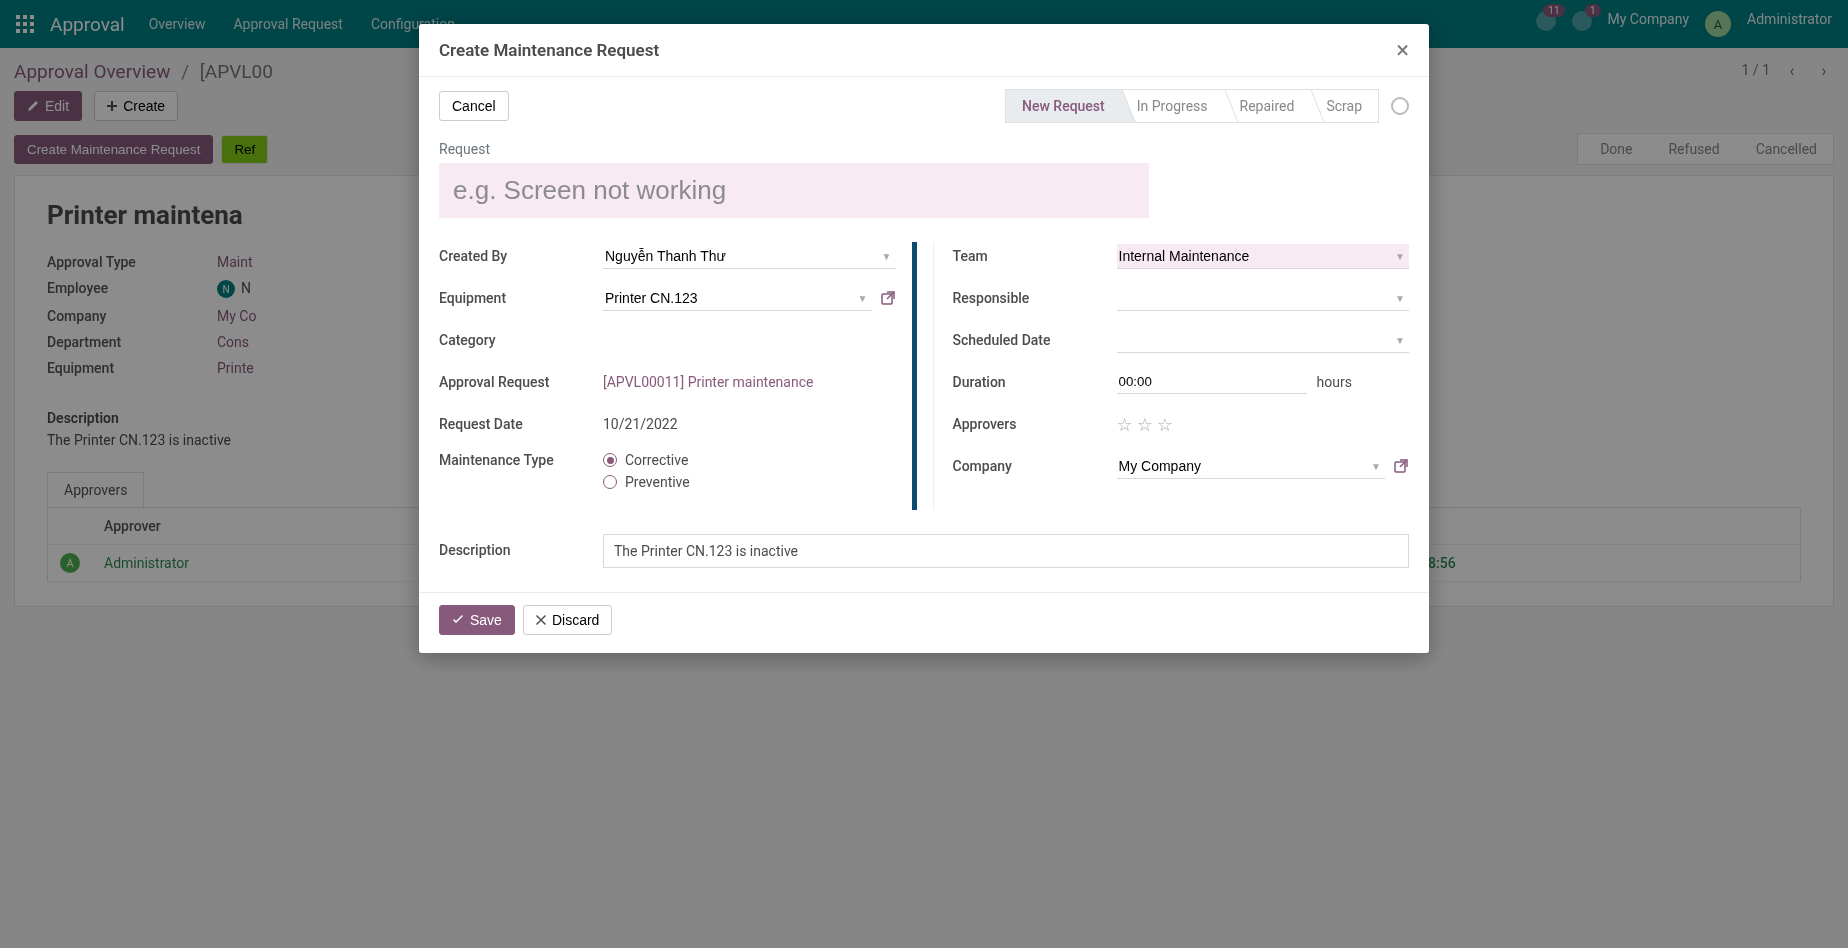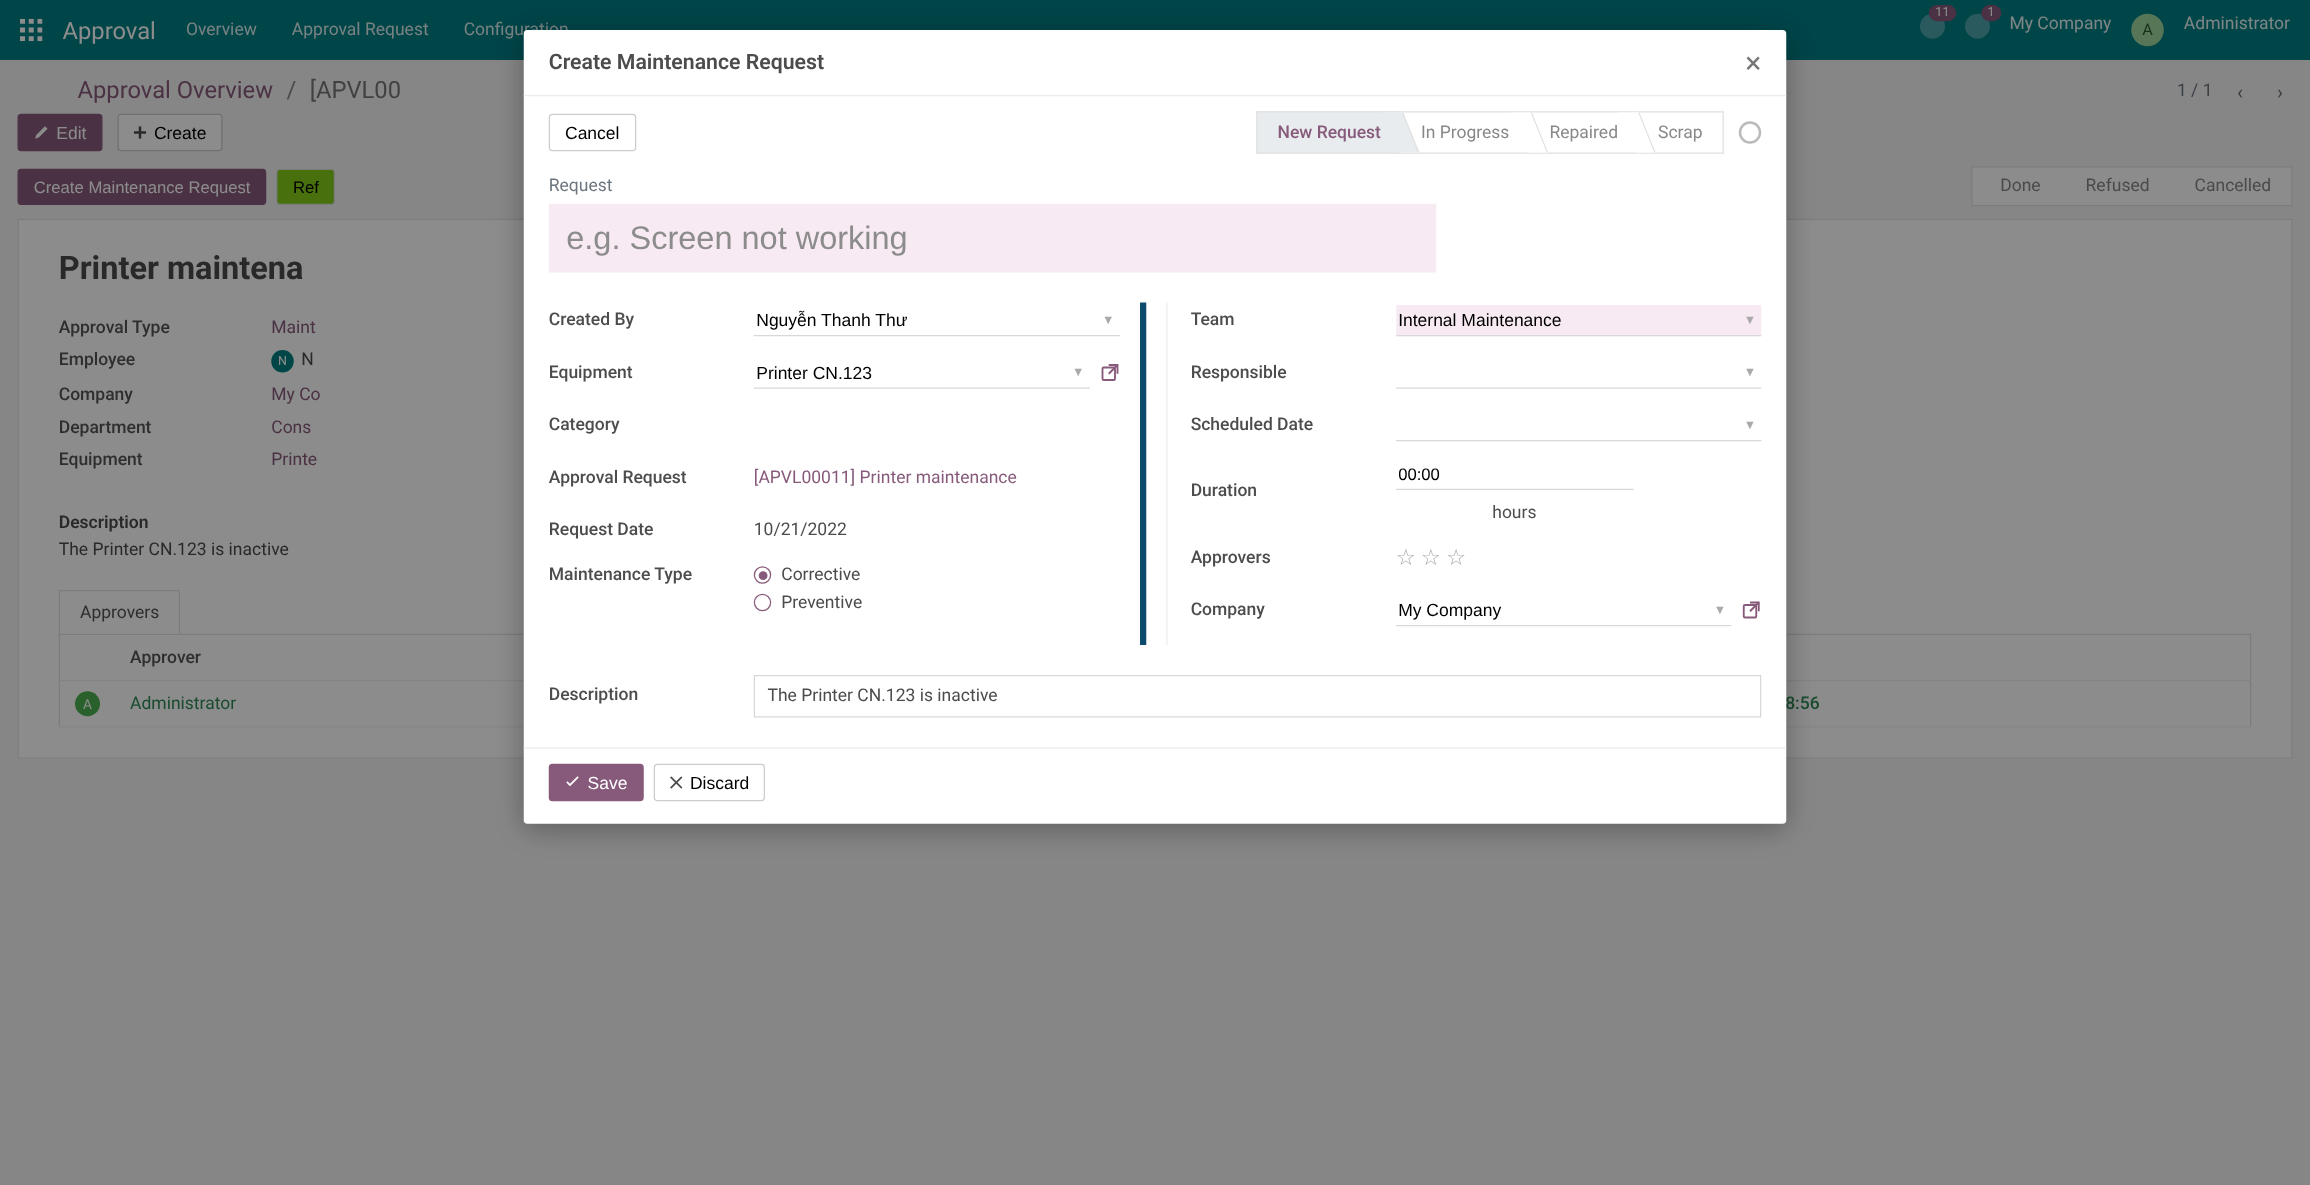--- a/index.html
+++ b/index.html
@@ -12,21 +12,21 @@
 .nav-links { display: flex; gap: 28px; flex: 1; }
 .nav-link { color: rgba(255,255,255,0.85); cursor: pointer; }
 .nav-right { display: flex; align-items: flex-start; gap: 16px; }
 .badge-wrap { position: relative; }
 .badge-icon { width: 20px; height: 20px; background: rgba(255,255,255,0.3); border-radius: 50%; }
 .badge-num { position: absolute; top: -7px; right: -9px; background: #875a7b; color: #fff; font-size: 10px; padding: 1px 5px; border-radius: 8px; }
 .company-name { color: rgba(255,255,255,0.9); }
 .avatar { width: 26px; height: 26px; border-radius: 50%; background: #9fd89f; color: #2d5a2d; display: inline-flex; align-items: center; justify-content: center; font-size: 13px; }
 
 
-.control-row { padding: 12px 14px 0; display: flex; align-items: flex-end; margin-left: 48px; }
+.control-row { padding: 12px 14px 0; display: flex; align-items: flex-start; }
 .breadcrumb { font-size: 19px; }
 .crumb-link { color: #875a7b; cursor: pointer; }
 .crumb-sep { color: #888; margin: 0 6px; }
 .crumb-current { color: #777; }
 .pager-area { margin-left: auto; font-size: 14px; color: #6c757d; display: flex; align-items: center; gap: 12px; }
 .pager-btn { width: 20px; height: 20px; display: inline-flex; align-items: center; justify-content: center; color: #6c757d; cursor: pointer; font-size: 16px; }
 
 .btn-row { padding: 8px 14px 12px; display: flex; gap: 12px; }
 .btn { border: 1px solid #ccc; background: #fff; padding: 6px 12px; border-radius: 3px; cursor: pointer; font-size: 14px; display: inline-flex; align-items: center; gap: 6px; }
 .btn-primary { background: #875a7b; border-color: #875a7b; color: #fff; }
@@ -92,21 +92,21 @@
 .mfld-input { flex: 1; border: none; border-bottom: 1px solid #d8d8d8; padding: 4px 22px 4px 2px; background: transparent; font-size: 14px; }
 .mfld-input.highlight { background: #f7eaf2; border-bottom: 1px solid #d8d8d8; }
 .caret { position: absolute; right: 4px; color: #aaa; font-size: 10px; pointer-events: none; }
 .ext-link { margin-left: 8px; color: #875a7b; cursor: pointer; }
 .mfld-text { color: #875a7b; }
 .mfld-plain { color: #4c4c4c; }
 .radio-row { display: flex; align-items: center; gap: 8px; margin-bottom: 6px; }
 .radio-dot { width: 14px; height: 14px; border-radius: 50%; border: 1px solid #875a7b; display: inline-flex; align-items: center; justify-content: center; }
 .radio-dot.on::after { content: ""; width: 7px; height: 7px; background: #875a7b; border-radius: 50%; }
 .stars { display: flex; gap: 4px; color: #aaa; font-size: 18px; }
-.duration-wrap { display: flex; align-items: center; gap: 10px; flex-direction: column; }
+.duration-wrap { display: flex; align-items: center; gap: 10px; }
 .duration-input { width: 190px; border: none; border-bottom: 1px solid #d8d8d8; padding: 4px 2px; }
 .desc-box { border: 1px solid #d8d8d8; padding: 8px 10px; width: 100%; min-height: 30px; }
 .modal-cols { display: flex; gap: 16px; }
 .modal-col { flex: 1; }
 .modal-col.right { border-left: 1px solid #eee; padding-left: 19px; }
 .modal-col.left { border-right: 5px solid #0c4a6e; padding-right: 16px; }
 .desc-row { margin-top: 24px; display: flex; gap: 16px; }
 .desc-label { min-width: 148px; color: #4c4c4c; font-weight: 500; padding-top: 8px; }
 .modal-footer { padding: 12px 20px 18px; display: flex; gap: 8px; }
 

